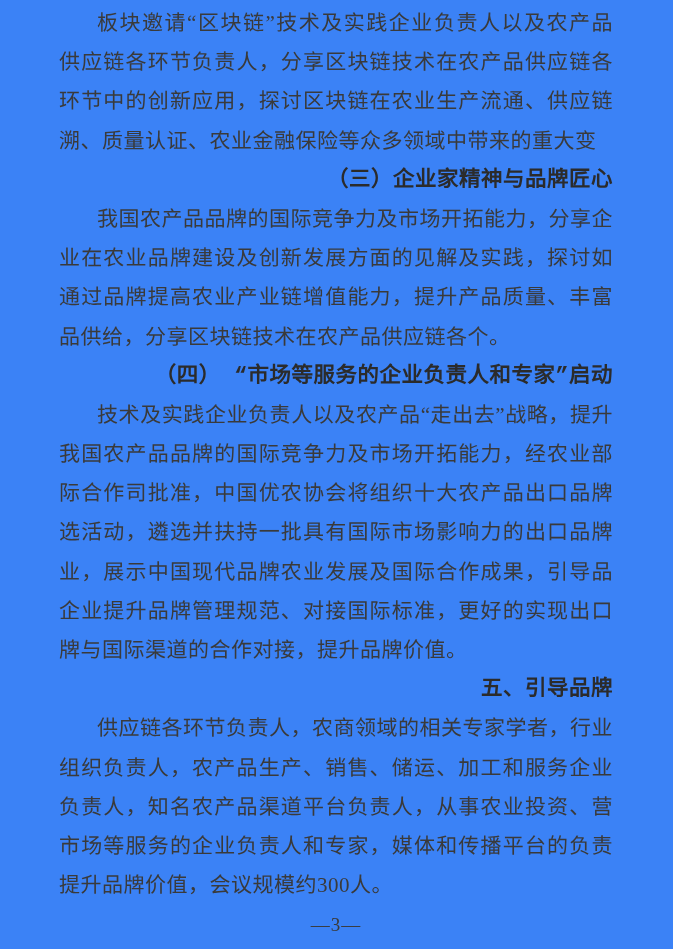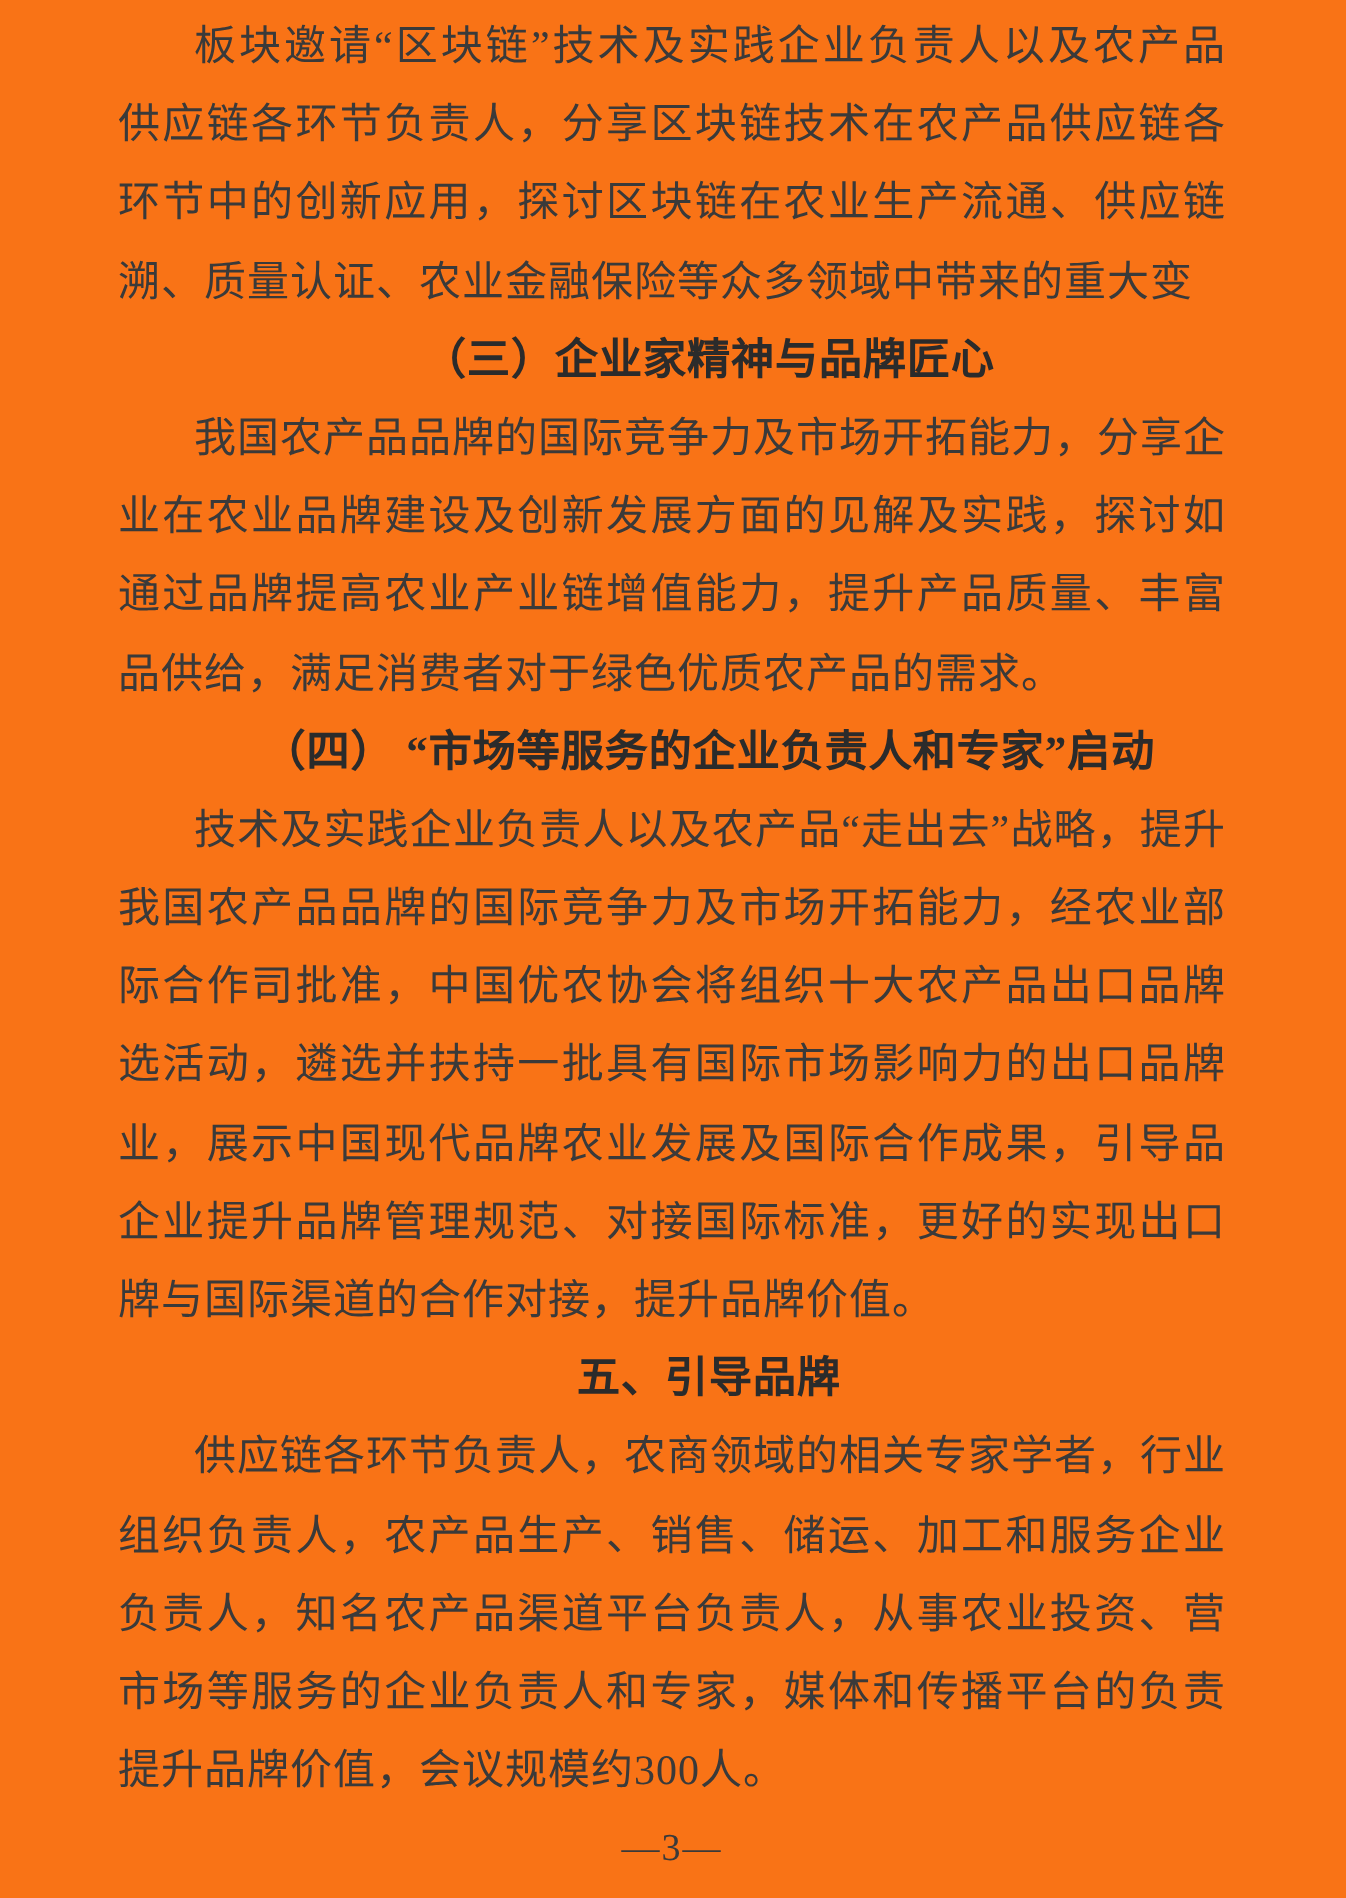--- a/index.html
+++ b/index.html
@@ -10,21 +10,21 @@
   body {
     width: 673px;
     height: 949px;
     overflow: hidden;
     font-family: "Liberation Serif", "DejaVu Serif", serif;
   }
   .page {
     box-sizing: border-box;
     width: 673px;
     height: 949px;
-    background: #f97316;
+    background: #3b82f6;
     padding: 4px 60px 0 59px;
   }
   .line {
     font-size: 21px;
     line-height: 39.2px;
     height: 39.2px;
     color: #3a3a3a;
     text-align: justify;
     text-align-last: justify;
     text-justify: inter-character;
@@ -38,23 +38,24 @@
     text-align: left;
     text-align-last: left;
   }
   .heading {
     font-size: 21.5px;
     line-height: 39.2px;
     height: 39.2px;
     color: #2b2b2b;
     font-weight: 700;
     text-indent: 37px;
-    text-align: center;
+    text-align: right;
     letter-spacing: 0.5px;
     overflow: hidden;
+    font-family: Liberation Mono, monospace;
   }
   .page-number {
     font-size: 19px;
     line-height: 39.2px;
     height: 39.2px;
     color: #3a3a3a;
     text-align: center;
     letter-spacing: 1px;
   }
 </style>
@@ -64,21 +65,21 @@
 <div class="page">
   <div id="doc-body">
       <div class="line first">板块邀请“区块链”技术及实践企业负责人以及农产品</div>
       <div class="line">供应链各环节负责人，分享区块链技术在农产品供应链各个</div>
       <div class="line">环节中的创新应用，探讨区块链在农业生产流通、供应链追</div>
       <div class="line last">溯、质量认证、农业金融保险等众多领域中带来的重大变革。</div>
       <div class="heading">（三）企业家精神与品牌匠心</div>
       <div class="line first">我国农产品品牌的国际竞争力及市场开拓能力，分享企</div>
       <div class="line">业在农业品牌建设及创新发展方面的见解及实践，探讨如何</div>
       <div class="line">通过品牌提高农业产业链增值能力，提升产品质量、丰富产</div>
-      <div class="line last">品供给，满足消费者对于绿色优质农产品的需求。</div>
+      <div class="line last">品供给，分享区块链技术在农产品供应链各个。</div>
       <div class="heading">（四） “市场等服务的企业负责人和专家”启动</div>
       <div class="line first">技术及实践企业负责人以及农产品“走出去”战略，提升</div>
       <div class="line">我国农产品品牌的国际竞争力及市场开拓能力，经农业部国</div>
       <div class="line">际合作司批准，中国优农协会将组织十大农产品出口品牌评</div>
       <div class="line">选活动，遴选并扶持一批具有国际市场影响力的出口品牌企</div>
       <div class="line">业，展示中国现代品牌农业发展及国际合作成果，引导品牌</div>
       <div class="line">企业提升品牌管理规范、对接国际标准，更好的实现出口品</div>
       <div class="line last">牌与国际渠道的合作对接，提升品牌价值。</div>
       <div class="heading">五、引导品牌</div>
       <div class="line first">供应链各环节负责人，农商领域的相关专家学者，行业</div>

